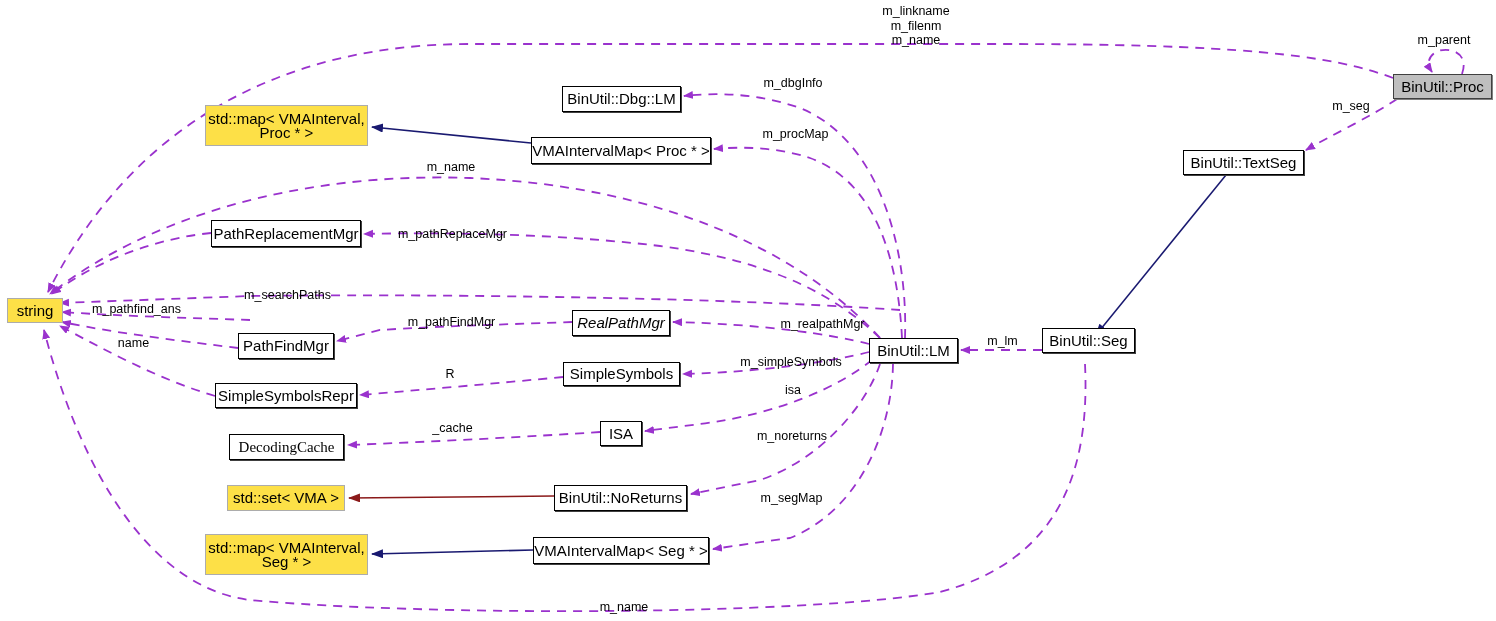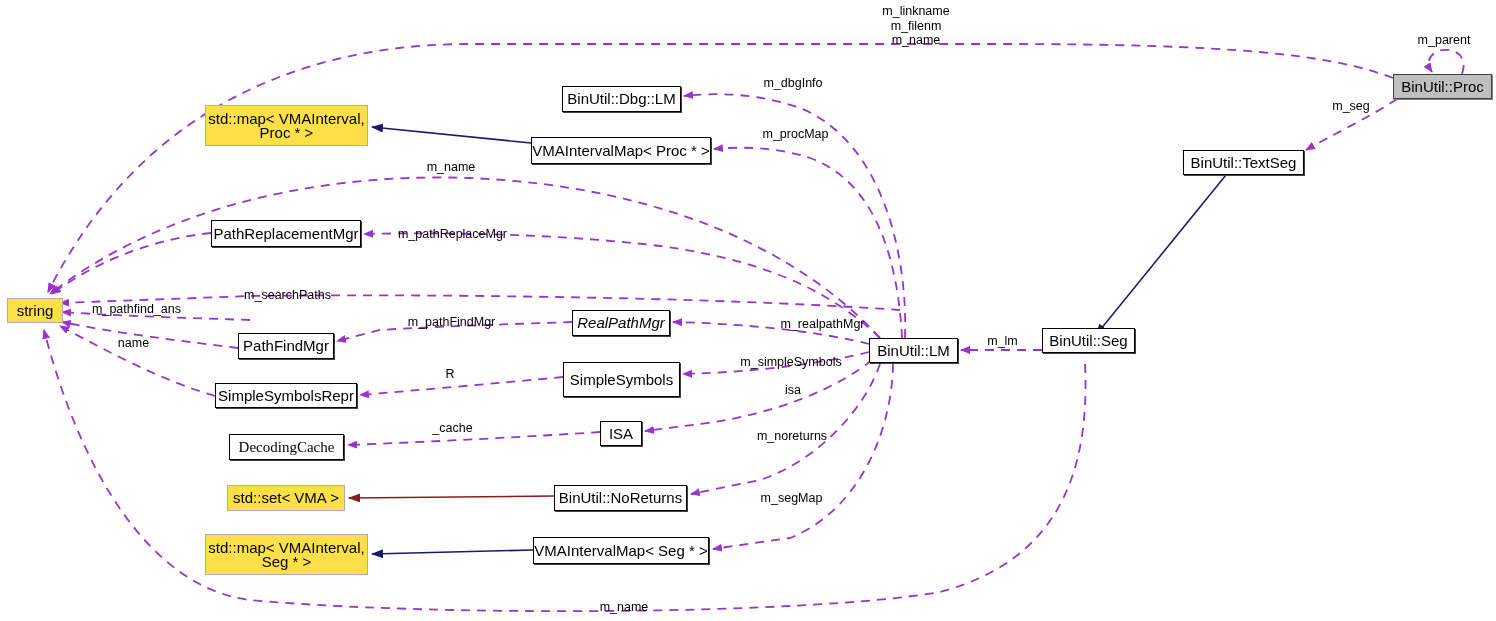--- a/index.html
+++ b/index.html
@@ -163,21 +163,21 @@
 
   <div class="node cls" style="left:229px; top:434px; width:115px; height:26px;font-family:Liberation Serif, serif;">DecodingCache</div>
 
   <div class="node std" style="left:227px; top:485px; width:118px; height:26px;">std::set&lt; VMA &gt;</div>
 
   <div class="node std" style="left:205px; top:534px; width:163px; height:41px;">std::map&lt; VMAInterval,
 Seg * &gt;</div>
 
   <div class="node cls" style="left:572px; top:310px; width:98px; height:26px;font-style:italic;">RealPathMgr</div>
 
-  <div class="node cls" style="left:563px; top:362px; width:117px; height:35px;">SimpleSymbols</div>
+  <div class="node cls" style="left:563px; top:362px; width:117px; height:24px;">SimpleSymbols</div>
 
   <div class="node cls" style="left:600px; top:421px; width:42px; height:25px;">ISA</div>
 
   <div class="node cls" style="left:554px; top:485px; width:133px; height:26px;">BinUtil::NoReturns</div>
 
   <div class="node cls" style="left:533px; top:537px; width:176px; height:27px;">VMAIntervalMap&lt; Seg * &gt;</div>
 
   <div class="node cls" style="left:869px; top:338px; width:89px; height:25px;">BinUtil::LM</div>
 
   <div class="node cls" style="left:1042px; top:328px; width:93px; height:25px;">BinUtil::Seg</div>

